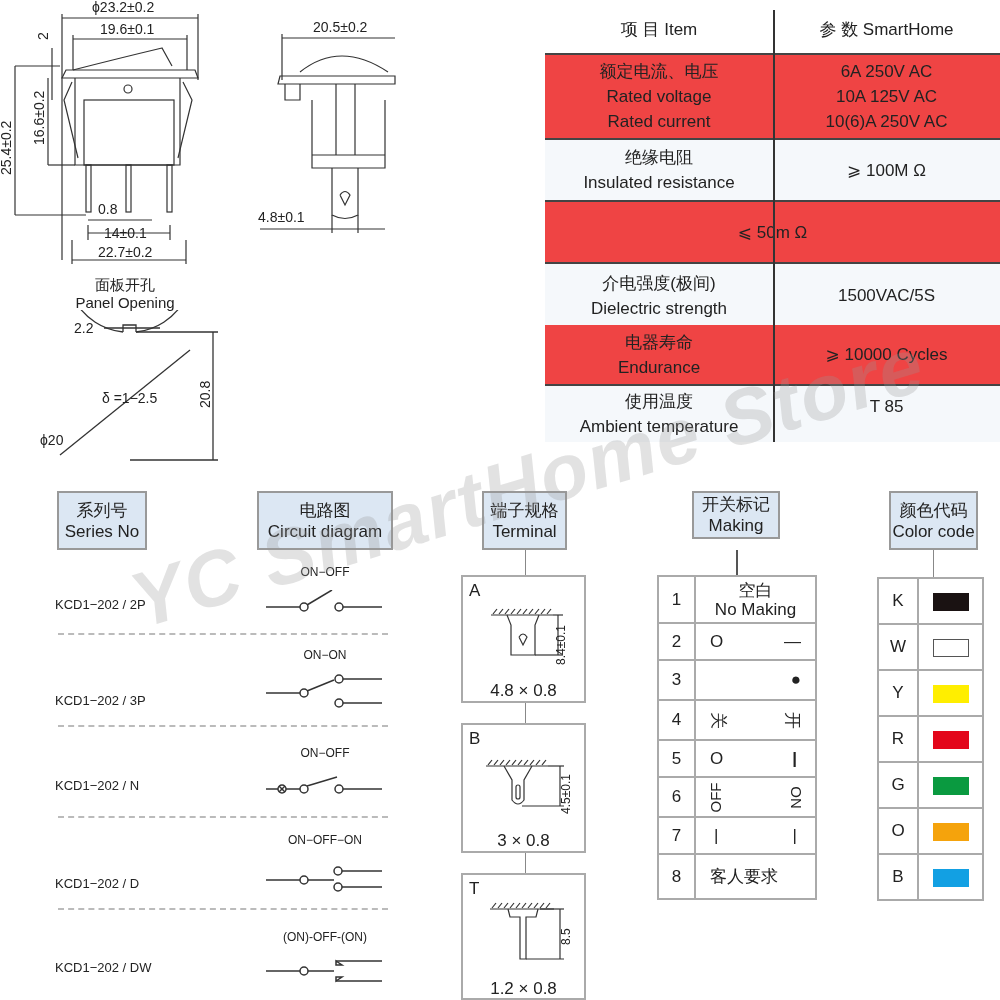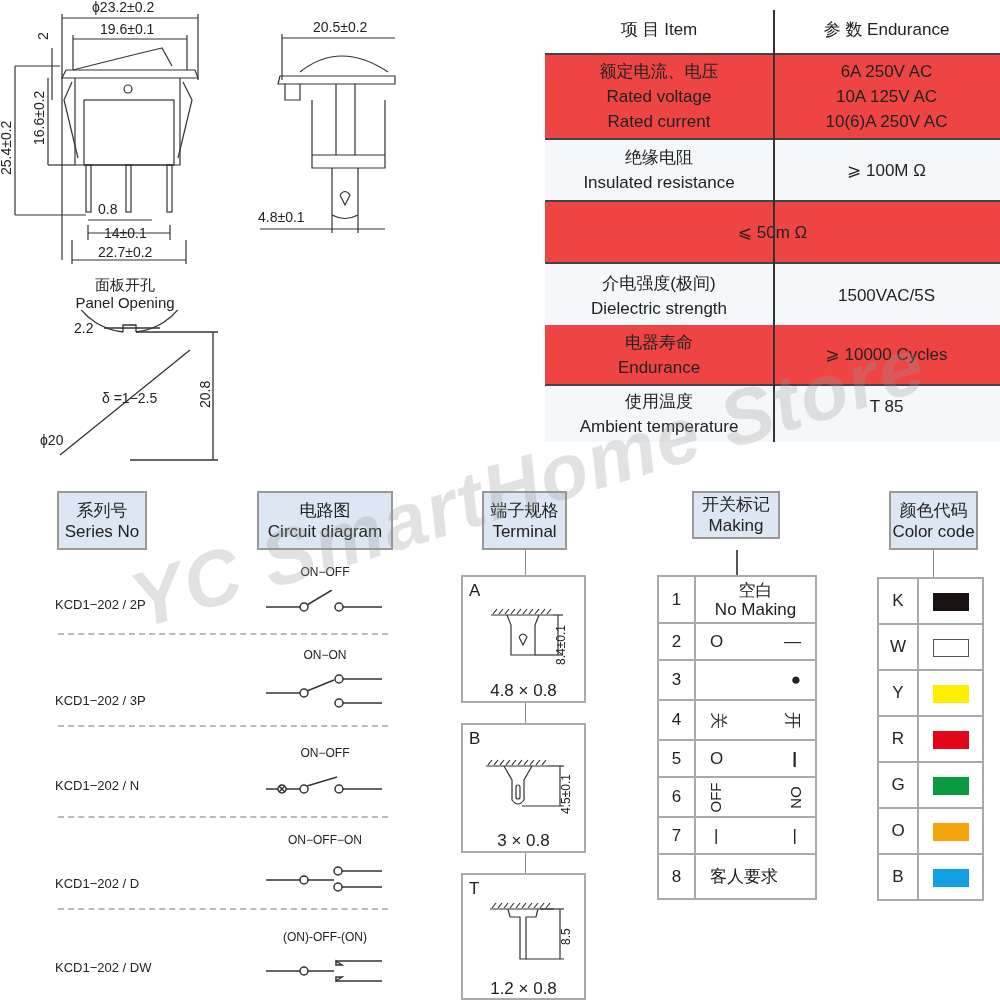--- a/index.html
+++ b/index.html
@@ -126,21 +126,21 @@
   </g>
   <text x="74" y="23" font-size="14">2.2</text>
   <text x="102" y="93" font-size="14">δ =1−2.5</text>
   <text x="210" y="98" font-size="14" transform="rotate(-90 210 98)">20.8</text>
   <text x="40" y="135" font-size="14">ϕ20</text>
 </svg>
 
 <div class="spec">
   <div class="row head" style="top:0;height:50px;">
     <div class="c1">项 目   Item</div>
-    <div class="c2">参 数   Endurance</div>
+    <div class="c2">参 数   SmartHome</div>
   </div>
   <div class="row blue" style="top:50px;height:85px;">
     <div class="c1">
       <span>额定电流、电压</span>
       <span>Rated voltage</span>
       <span>Rated current</span>
     </div>
     <div class="c2">
       <span>6A  250V AC</span>
       <span>10A 125V AC</span>

